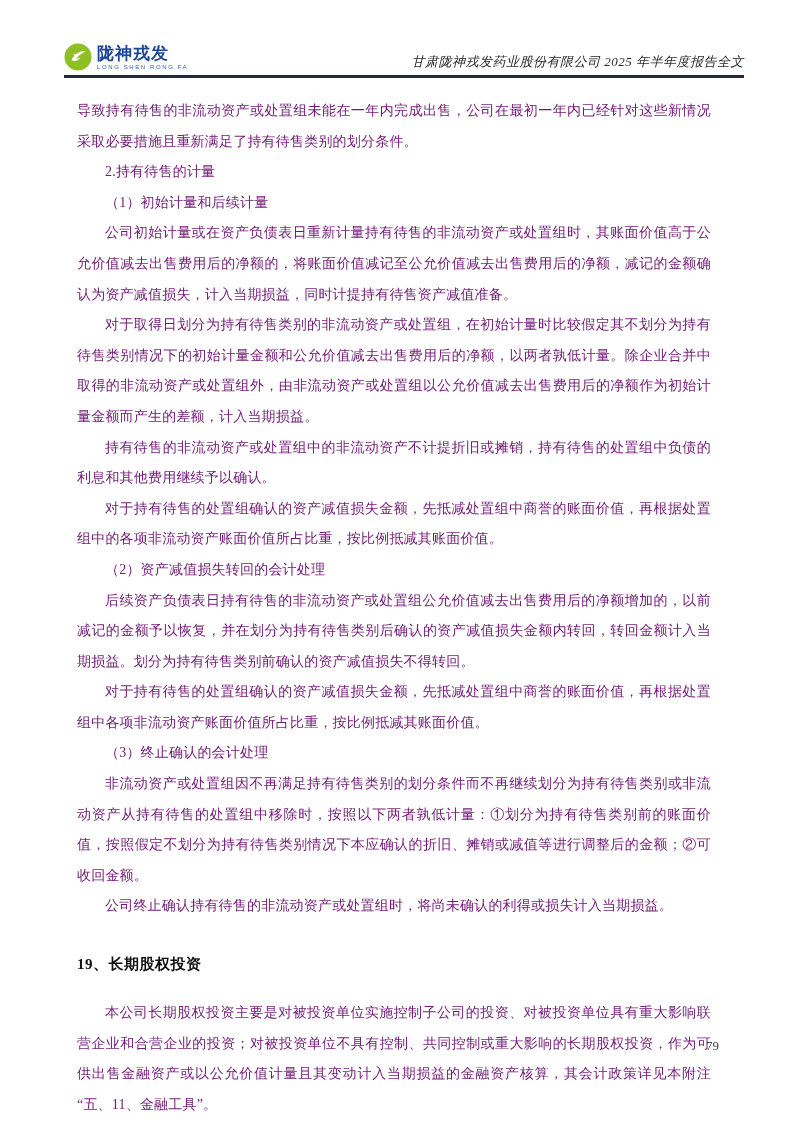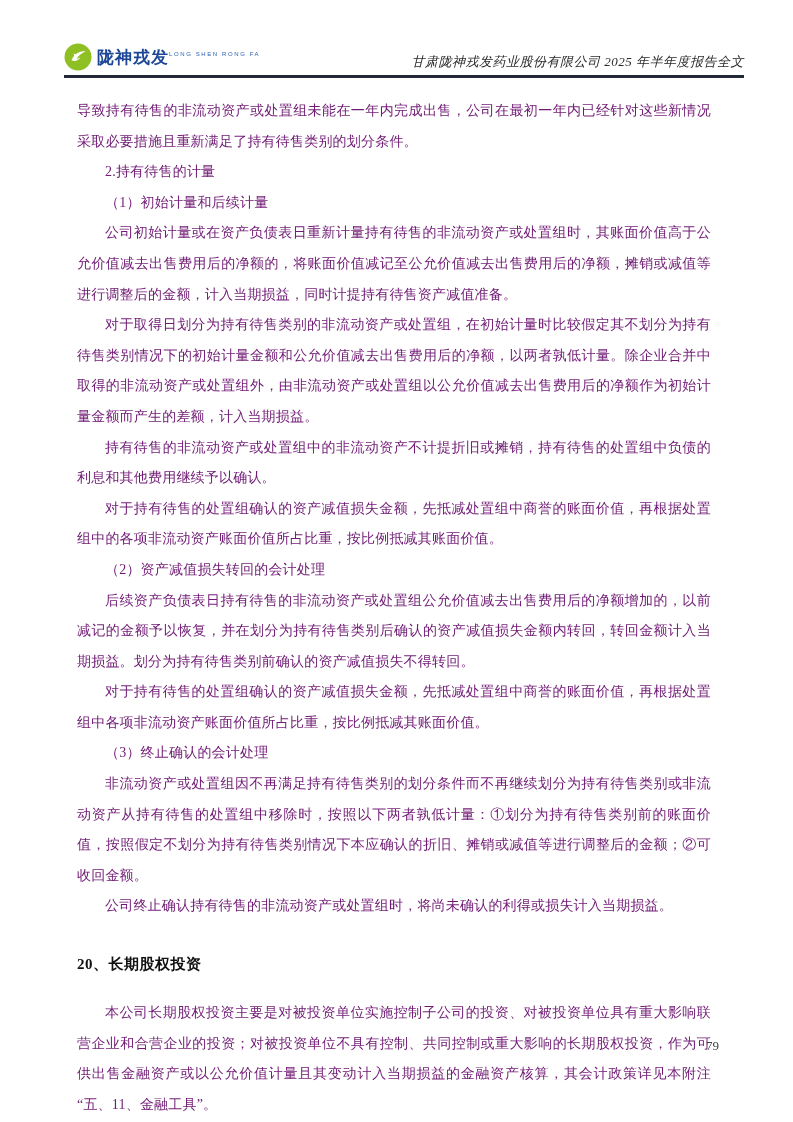--- a/index.html
+++ b/index.html
@@ -26,21 +26,21 @@
     justify-content: space-between;
     border-bottom: 3px solid #232936;
     padding-bottom: 4px;
   }
   .logo {
     display: flex;
     align-items: center;
     gap: 5px;
   }
   .logo-mark { width: 28px; height: 28px; display: block; }
-  .logo-text { display: flex; flex-direction: row; line-height: 1; }
+  .logo-text { display: flex; flex-direction: column; line-height: 1; }
   .logo-cn {
     font-size: 17px;
     font-weight: bold;
     color: #1d4796;
     letter-spacing: 1px;
     font-family: "Liberation Serif", "DejaVu Serif", serif;
   }
   .logo-en {
     font-size: 6px;
     color: #2b62b4;
@@ -108,29 +108,29 @@
       </div>
     </div>
     <div class="header-title">甘肃陇神戎发药业股份有限公司 2025 年半年度报告全文</div>
   </div>
 
   <div class="doc-body">
 
   <p class="para no-indent">导致持有待售的非流动资产或处置组未能在一年内完成出售，公司在最初一年内已经针对这些新情况采取必要措施且重新满足了持有待售类别的划分条件。</p>
       <p class="para">2.持有待售的计量</p>
       <p class="para">（1）初始计量和后续计量</p>
-      <p class="para">公司初始计量或在资产负债表日重新计量持有待售的非流动资产或处置组时，其账面价值高于公允价值减去出售费用后的净额的，将账面价值减记至公允价值减去出售费用后的净额，摊销或减值等进行调整后的金额，计入当期损益，同时计提持有待售资产减值准备。</p>
+      <p class="para">公司初始计量或在资产负债表日重新计量持有待售的非流动资产或处置组时，其账面价值高于公允价值减去出售费用后的净额的，将账面价值减记至公允价值减去出售费用后的净额，减记的金额确认为资产减值损失，计入当期损益，同时计提持有待售资产减值准备。</p>
       <p class="para">对于取得日划分为持有待售类别的非流动资产或处置组，在初始计量时比较假定其不划分为持有待售类别情况下的初始计量金额和公允价值减去出售费用后的净额，以两者孰低计量。除企业合并中取得的非流动资产或处置组外，由非流动资产或处置组以公允价值减去出售费用后的净额作为初始计量金额而产生的差额，计入当期损益。</p>
       <p class="para">持有待售的非流动资产或处置组中的非流动资产不计提折旧或摊销，持有待售的处置组中负债的利息和其他费用继续予以确认。</p>
       <p class="para">对于持有待售的处置组确认的资产减值损失金额，先抵减处置组中商誉的账面价值，再根据处置组中的各项非流动资产账面价值所占比重，按比例抵减其账面价值。</p>
       <p class="para">（2）资产减值损失转回的会计处理</p>
       <p class="para">后续资产负债表日持有待售的非流动资产或处置组公允价值减去出售费用后的净额增加的，以前减记的金额予以恢复，并在划分为持有待售类别后确认的资产减值损失金额内转回，转回金额计入当期损益。划分为持有待售类别前确认的资产减值损失不得转回。</p>
       <p class="para">对于持有待售的处置组确认的资产减值损失金额，先抵减处置组中商誉的账面价值，再根据处置组中各项非流动资产账面价值所占比重，按比例抵减其账面价值。</p>
       <p class="para">（3）终止确认的会计处理</p>
       <p class="para">非流动资产或处置组因不再满足持有待售类别的划分条件而不再继续划分为持有待售类别或非流动资产从持有待售的处置组中移除时，按照以下两者孰低计量：①划分为持有待售类别前的账面价值，按照假定不划分为持有待售类别情况下本应确认的折旧、摊销或减值等进行调整后的金额；②可收回金额。</p>
       <p class="para">公司终止确认持有待售的非流动资产或处置组时，将尚未确认的利得或损失计入当期损益。</p>
-      <h2 class="sec-heading">20、长期股权投资</h2>
+      <h2 class="sec-heading">19、长期股权投资</h2>
       <p class="para">本公司长期股权投资主要是对被投资单位实施控制子公司的投资、对被投资单位具有重大影响联营企业和合营企业的投资；对被投资单位不具有控制、共同控制或重大影响的长期股权投资，作为可供出售金融资产或以公允价值计量且其变动计入当期损益的金融资产核算，其会计政策详见本附注“五、11、金融工具”。</p>
     </div>
 
   <div class="footer">79</div>
 
 </div>
 
 </body></html>

